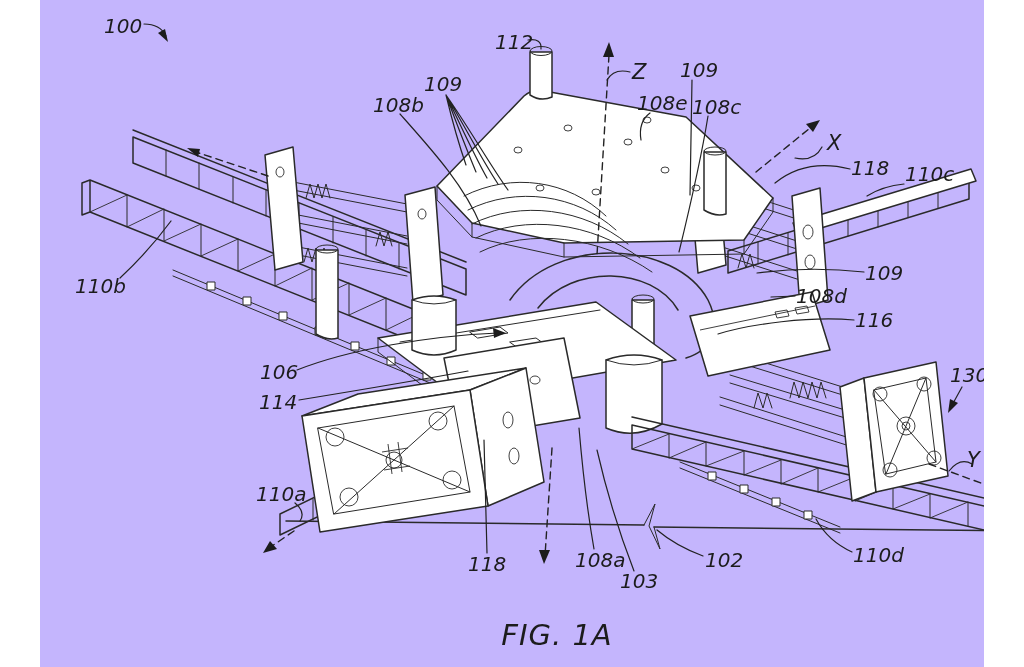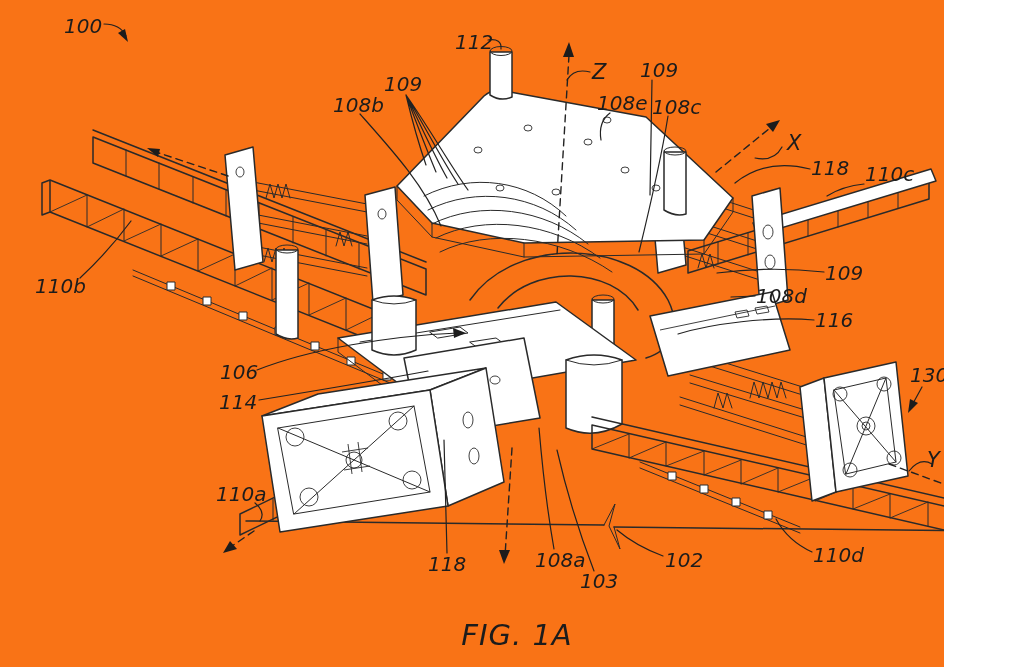--- a/index.html
+++ b/index.html
@@ -1,16 +1,16 @@
 <!DOCTYPE html>
 <html><head>
 <meta charset="utf-8">
 <style>
   html,body{margin:0;padding:0;background:#ffffff;}
-  .fig{position:relative;width:944px;height:667px;background:#f97316;overflow:hidden;}
+  .fig{position:relative;width:944px;height:667px;background:#c4b5fd;overflow:hidden;margin-left:40px;}
   svg{display:block;}
   .outline{fill:none;stroke:#2a2a2a;stroke-width:1.5;stroke-linejoin:round;stroke-linecap:round;}
   .solid{fill:#ffffff;stroke:#2a2a2a;stroke-width:1.5;stroke-linejoin:round;stroke-linecap:round;}
   .thin{fill:none;stroke:#2a2a2a;stroke-width:1;stroke-linejoin:round;stroke-linecap:round;}
   .hair{fill:none;stroke:#2a2a2a;stroke-width:0.9;}
   .leader{fill:none;stroke:#222222;stroke-width:1.2;stroke-linecap:round;}
   .dash{fill:none;stroke:#222222;stroke-width:1.4;stroke-dasharray:7 5;stroke-linecap:round;}
   .ah{fill:#1c1c1c;stroke:none;}
   .bead{fill:#ffffff;stroke:#2a2a2a;stroke-width:1;}
   .lbl{font-family:"DejaVu Sans",sans-serif;font-style:italic;font-size:20px;fill:#1c1c1c;}

